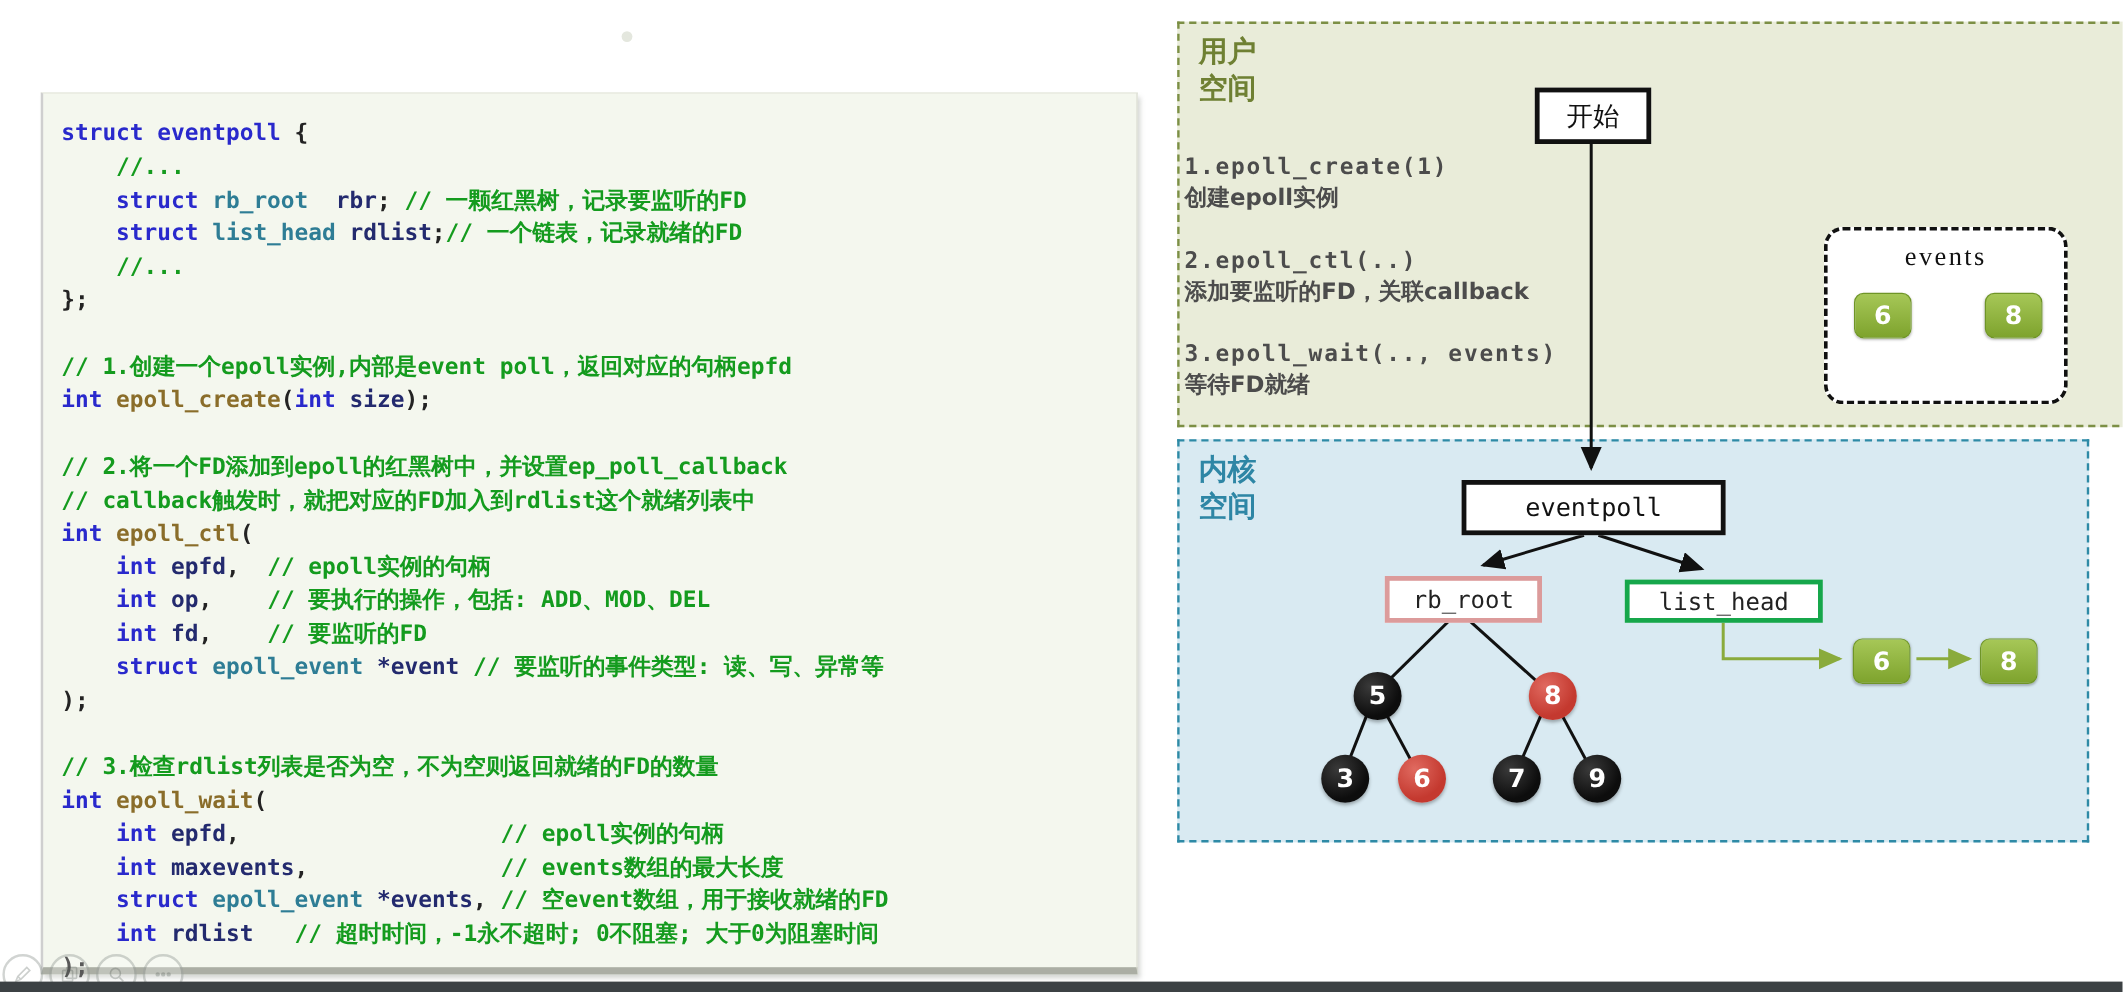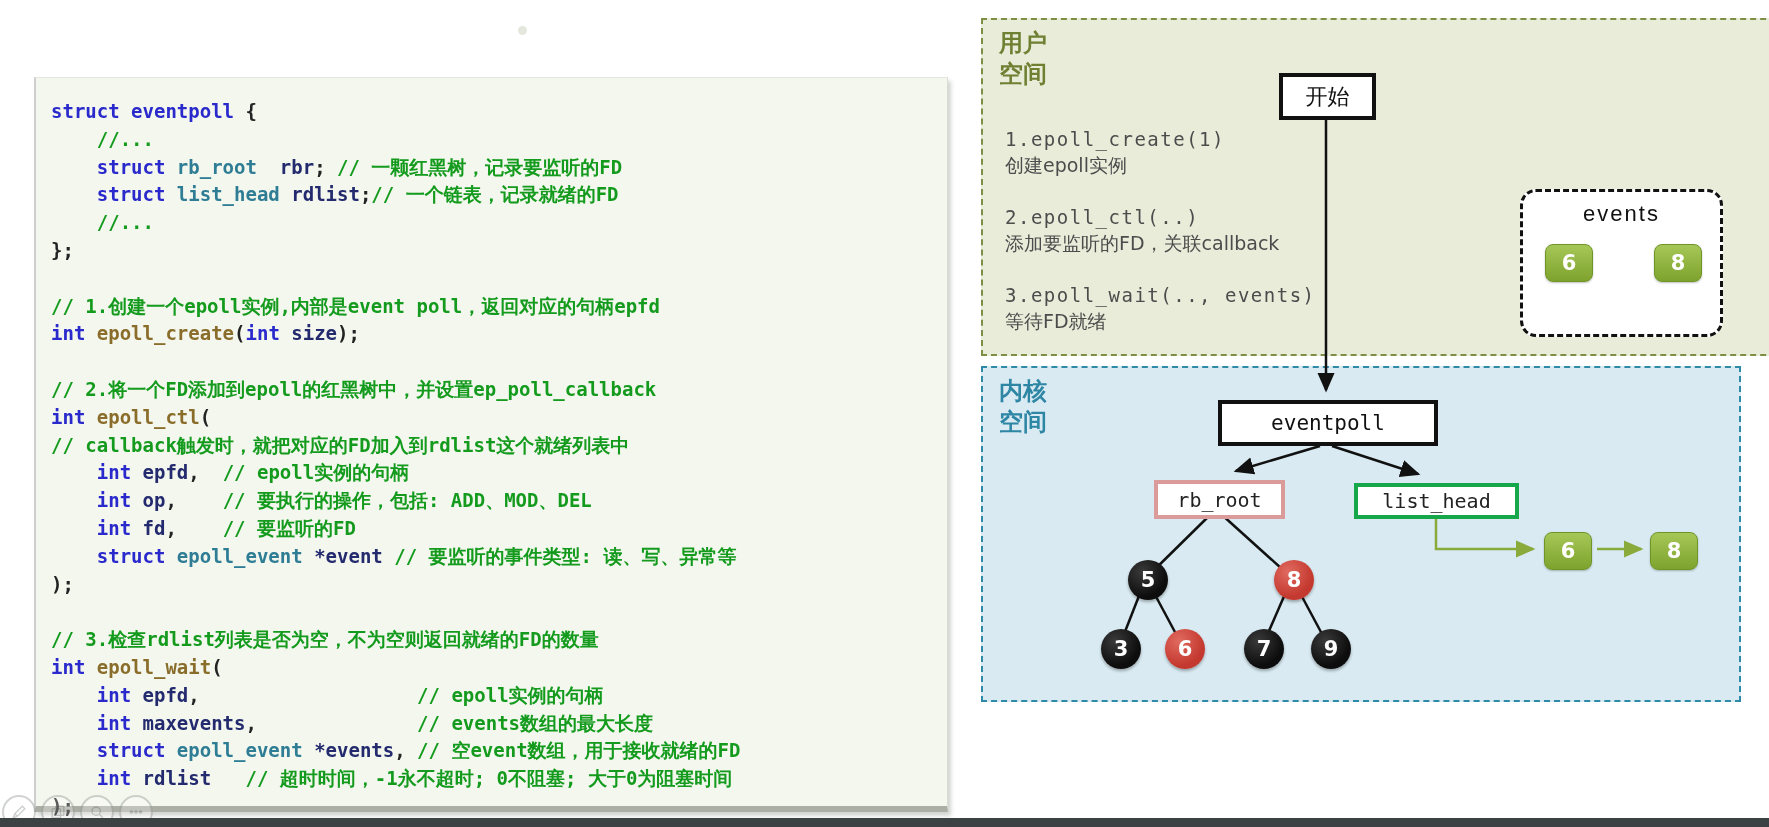--- a/index.html
+++ b/index.html
@@ -37,21 +37,21 @@
   }
   #kernel-region{
     left:981px; top:366px; width:760px; height:336px;
     background:var(--kernel-bg); border:2px dashed var(--kernel-border);
   }
   .region-label{position:absolute; left:16px; top:8px; font-size:24px; line-height:31px; font-weight:bold;}
   #user-region .region-label{color:var(--user-label);}
   #kernel-region .region-label{color:var(--kernel-label);}
 
   
-  #user-steps{position:absolute; left:22px; top:106px;}
+  #user-steps{position:absolute; left:4px; top:106px;font-weight:bold;}
   .step{margin-bottom:26px;}
   .step-code{
     font-family:"DejaVu Sans Mono", monospace; font-size:19px; line-height:26px;
     letter-spacing:1.5px; color:var(--step-text);
   }
   .step-desc{font-size:19px; line-height:26px; color:var(--step-text);}
 
   
   .flow-box{
     position:absolute; background:#fff; border:4px solid var(--line-black);
@@ -67,21 +67,21 @@
     border:4px solid var(--list-border);
     font-family:"DejaVu Sans Mono", monospace; font-size:20px; color:#222;}
 
   
   #events-box{
     position:absolute; left:537px; top:169px; width:203px; height:148px;
     background:#fff; border:3px dashed #111; border-radius:16px; z-index:2;
   }
   #events-title{
     text-align:center; margin-top:9px;
-    font-family:Liberation Sans, sans-serif; font-size:22px; letter-spacing:2px; color:#111;
+    font-family:Liberation Serif, serif; font-size:22px; letter-spacing:2px; color:#111;
   }
 
   
   .chip{
     position:absolute; width:48px; height:38px; border-radius:8px;
     background:linear-gradient(#a6c757, #7ea32d);
     border:1px solid var(--chip-green-dark);
     box-shadow:0 1px 2px rgba(0,0,0,.25);
     color:#fff; font-size:21px; font-weight:bold;
     display:flex; align-items:center; justify-content:center; z-index:3;
@@ -124,22 +124,22 @@
         <div class="code-line"><span class="tok-c">    //...</span></div>
         <div class="code-line"><span class="tok-p">    </span><span class="tok-k">struct </span><span class="tok-t">rb_root</span><span class="tok-p">  </span><span class="tok-v">rbr</span><span class="tok-p">; </span><span class="tok-c">// 一颗红黑树，记录要监听的FD</span></div>
         <div class="code-line"><span class="tok-p">    </span><span class="tok-k">struct </span><span class="tok-t">list_head</span><span class="tok-p"> </span><span class="tok-v">rdlist</span><span class="tok-p">;</span><span class="tok-c">// 一个链表，记录就绪的FD</span></div>
         <div class="code-line"><span class="tok-c">    //...</span></div>
         <div class="code-line"><span class="tok-p">};</span></div>
         <div class="code-line">&nbsp;</div>
         <div class="code-line"><span class="tok-c">// 1.创建一个epoll实例,内部是event poll，返回对应的句柄epfd</span></div>
         <div class="code-line"><span class="tok-k">int </span><span class="tok-f">epoll_create</span><span class="tok-p">(</span><span class="tok-k">int </span><span class="tok-v">size</span><span class="tok-p">);</span></div>
         <div class="code-line">&nbsp;</div>
         <div class="code-line"><span class="tok-c">// 2.将一个FD添加到epoll的红黑树中，并设置ep_poll_callback</span></div>
+        <div class="code-line"><span class="tok-c">// callback触发时，就把对应的FD加入到rdlist这个就绪列表中</span></div>
         <div class="code-line"><span class="tok-k">int </span><span class="tok-f">epoll_ctl</span><span class="tok-p">(</span></div>
-        <div class="code-line"><span class="tok-c">// callback触发时，就把对应的FD加入到rdlist这个就绪列表中</span></div>
         <div class="code-line"><span class="tok-p">    </span><span class="tok-k">int </span><span class="tok-v">epfd</span><span class="tok-p">,  </span><span class="tok-c">// epoll实例的句柄</span></div>
         <div class="code-line"><span class="tok-p">    </span><span class="tok-k">int </span><span class="tok-v">op</span><span class="tok-p">,    </span><span class="tok-c">// 要执行的操作，包括: ADD、MOD、DEL</span></div>
         <div class="code-line"><span class="tok-p">    </span><span class="tok-k">int </span><span class="tok-v">fd</span><span class="tok-p">,    </span><span class="tok-c">// 要监听的FD</span></div>
         <div class="code-line"><span class="tok-p">    </span><span class="tok-k">struct </span><span class="tok-t">epoll_event</span><span class="tok-p"> </span><span class="tok-v">*event</span><span class="tok-p"> </span><span class="tok-c">// 要监听的事件类型: 读、写、异常等</span></div>
         <div class="code-line"><span class="tok-p">);</span></div>
         <div class="code-line">&nbsp;</div>
         <div class="code-line"><span class="tok-c">// 3.检查rdlist列表是否为空，不为空则返回就绪的FD的数量</span></div>
         <div class="code-line"><span class="tok-k">int </span><span class="tok-f">epoll_wait</span><span class="tok-p">(</span></div>
         <div class="code-line"><span class="tok-p">    </span><span class="tok-k">int </span><span class="tok-v">epfd</span><span class="tok-p">,                   </span><span class="tok-c">// epoll实例的句柄</span></div>
         <div class="code-line"><span class="tok-p">    </span><span class="tok-k">int </span><span class="tok-v">maxevents</span><span class="tok-p">,              </span><span class="tok-c">// events数组的最大长度</span></div>

